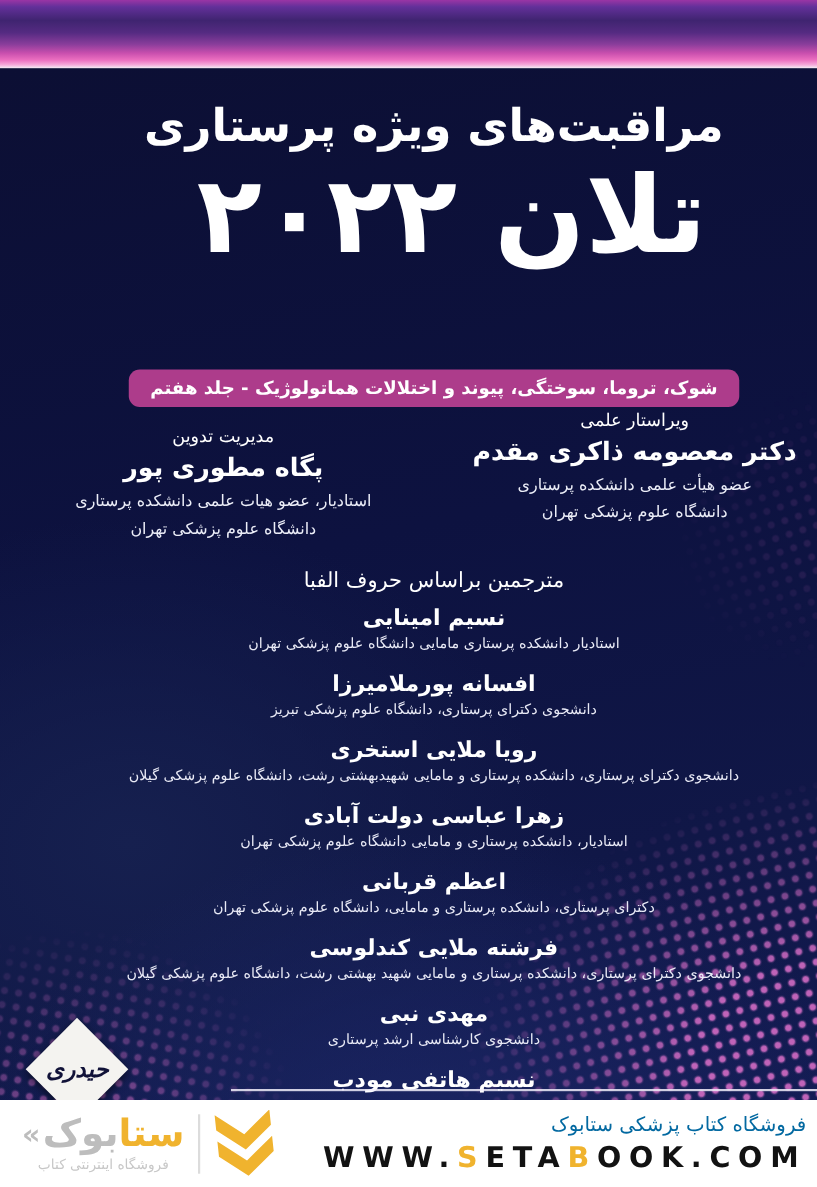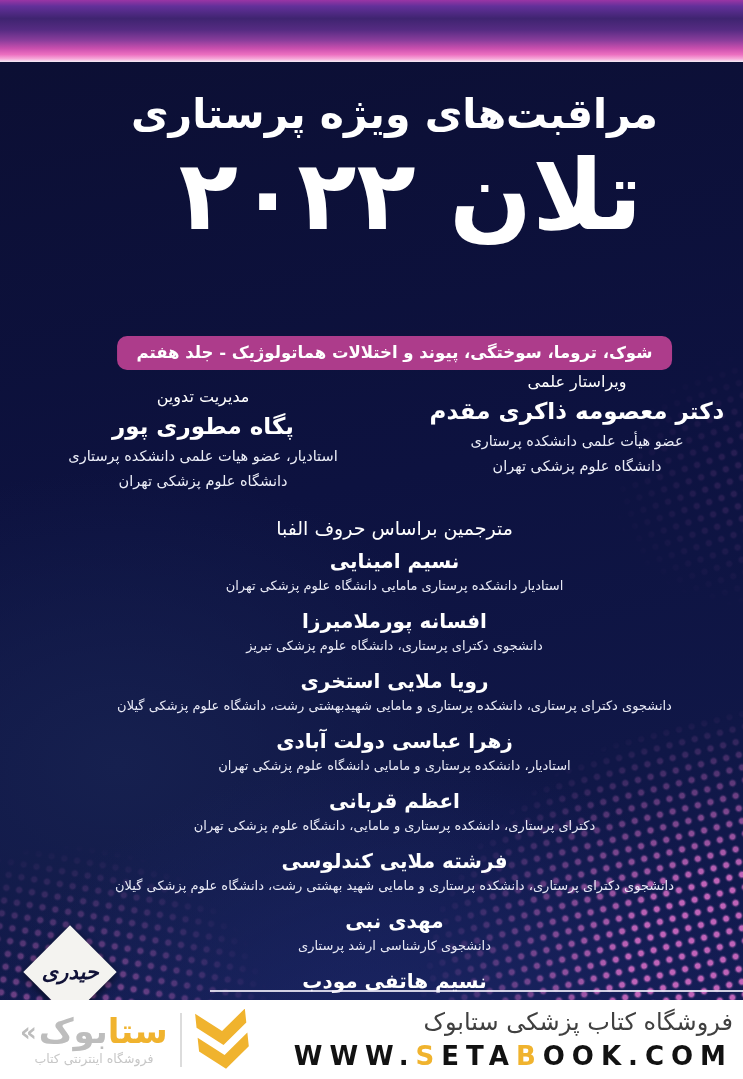--- a/index.html
+++ b/index.html
@@ -76,21 +76,21 @@
   .wordmark{display:flex;align-items:flex-end;direction:ltr;font-weight:bold;
     font-size:34px;line-height:1;}
   .wm-guillemet{color:var(--logo-grey,#bdbdbd);font-size:26px;margin:0 2px 3px 0;}
   .wm-grey{color:var(--logo-grey,#bdbdbd);direction:rtl;}
   .wm-gold{color:var(--gold,#f0b32e);direction:rtl;}
   .tagline{font-size:12.5px;color:#c7c7c7;margin-top:3px;direction:rtl;}
   .logo-divider{width:2px;height:54px;background:#dcdcdc;}
   .chevron-icon{display:block;}
 
   .footer-right{text-align:right;}
-  .store-name{font-size:24px;color:#404040;direction:rtl;margin-bottom:5px;}
+  .store-name{font-size:18px;color:#0369a1;direction:rtl;margin-bottom:5px;}
   .site-url{direction:ltr;font-size:26px;font-weight:bold;letter-spacing:7px;color:#121212;
     white-space:nowrap;margin-left:34px;}
   .url-gold{color:var(--gold,#f0b32e);}
 </style>
 </head>
 <body>
 
 <div class="page">
 
   <div class="top-band"></div>

